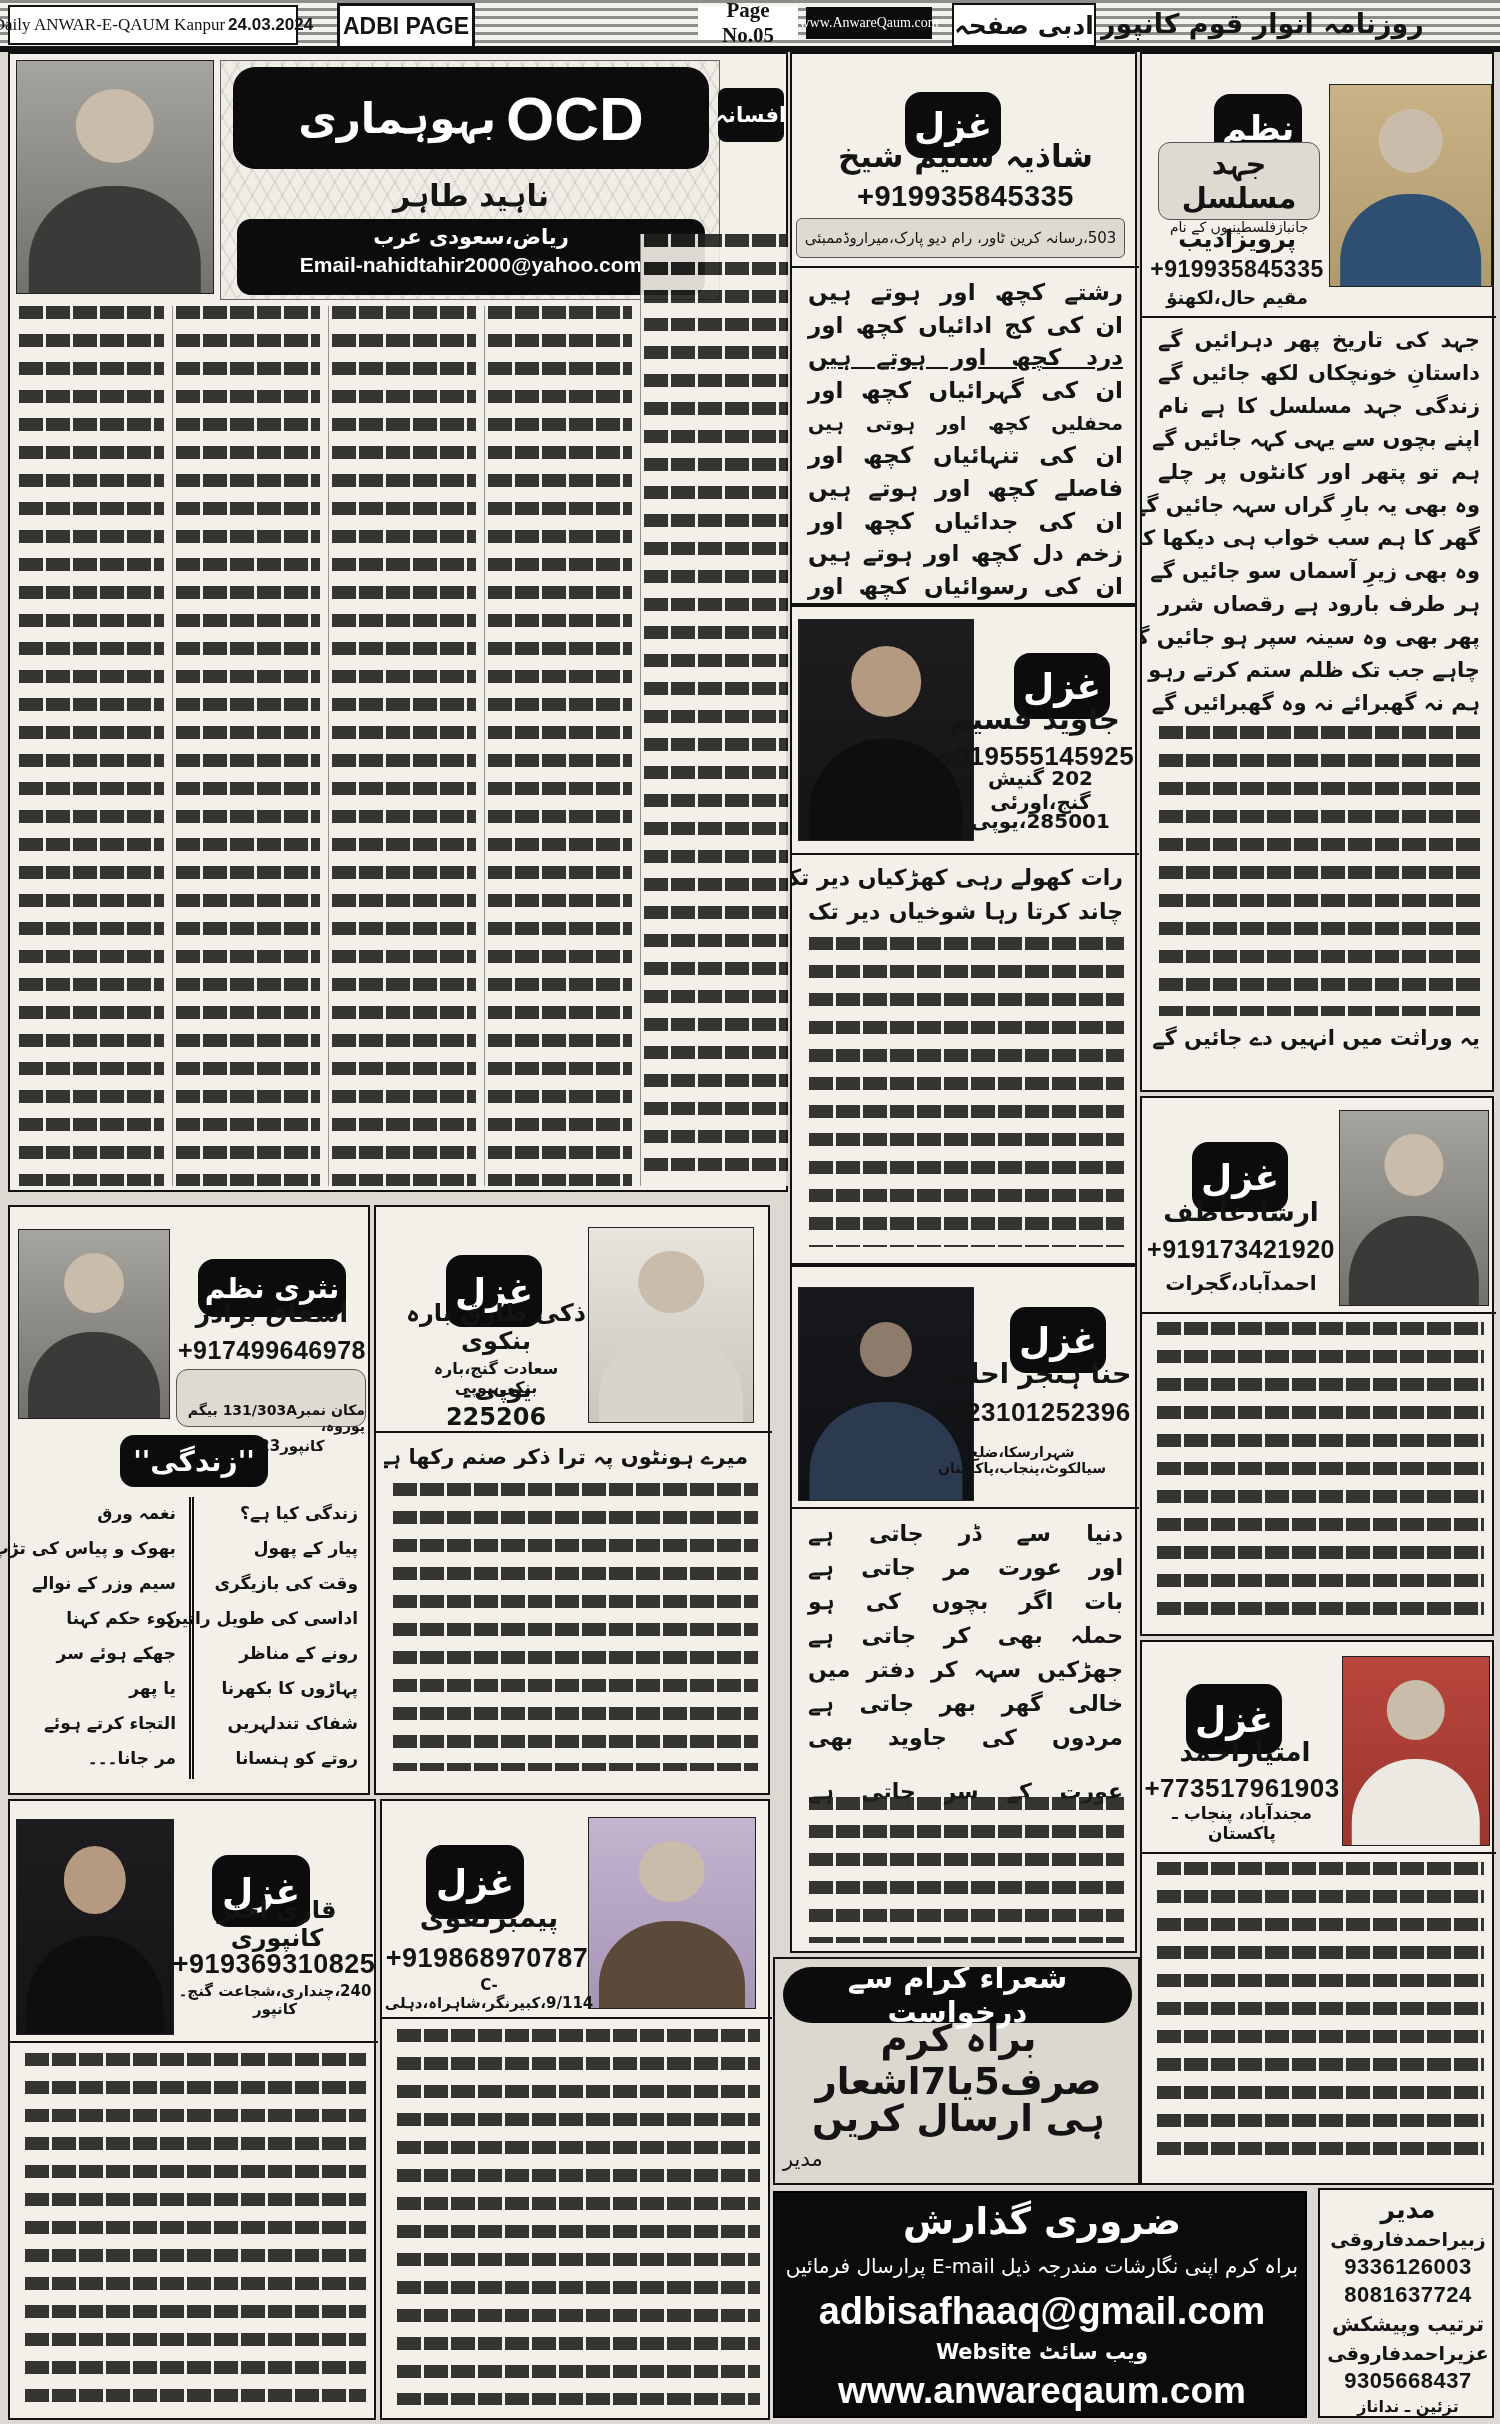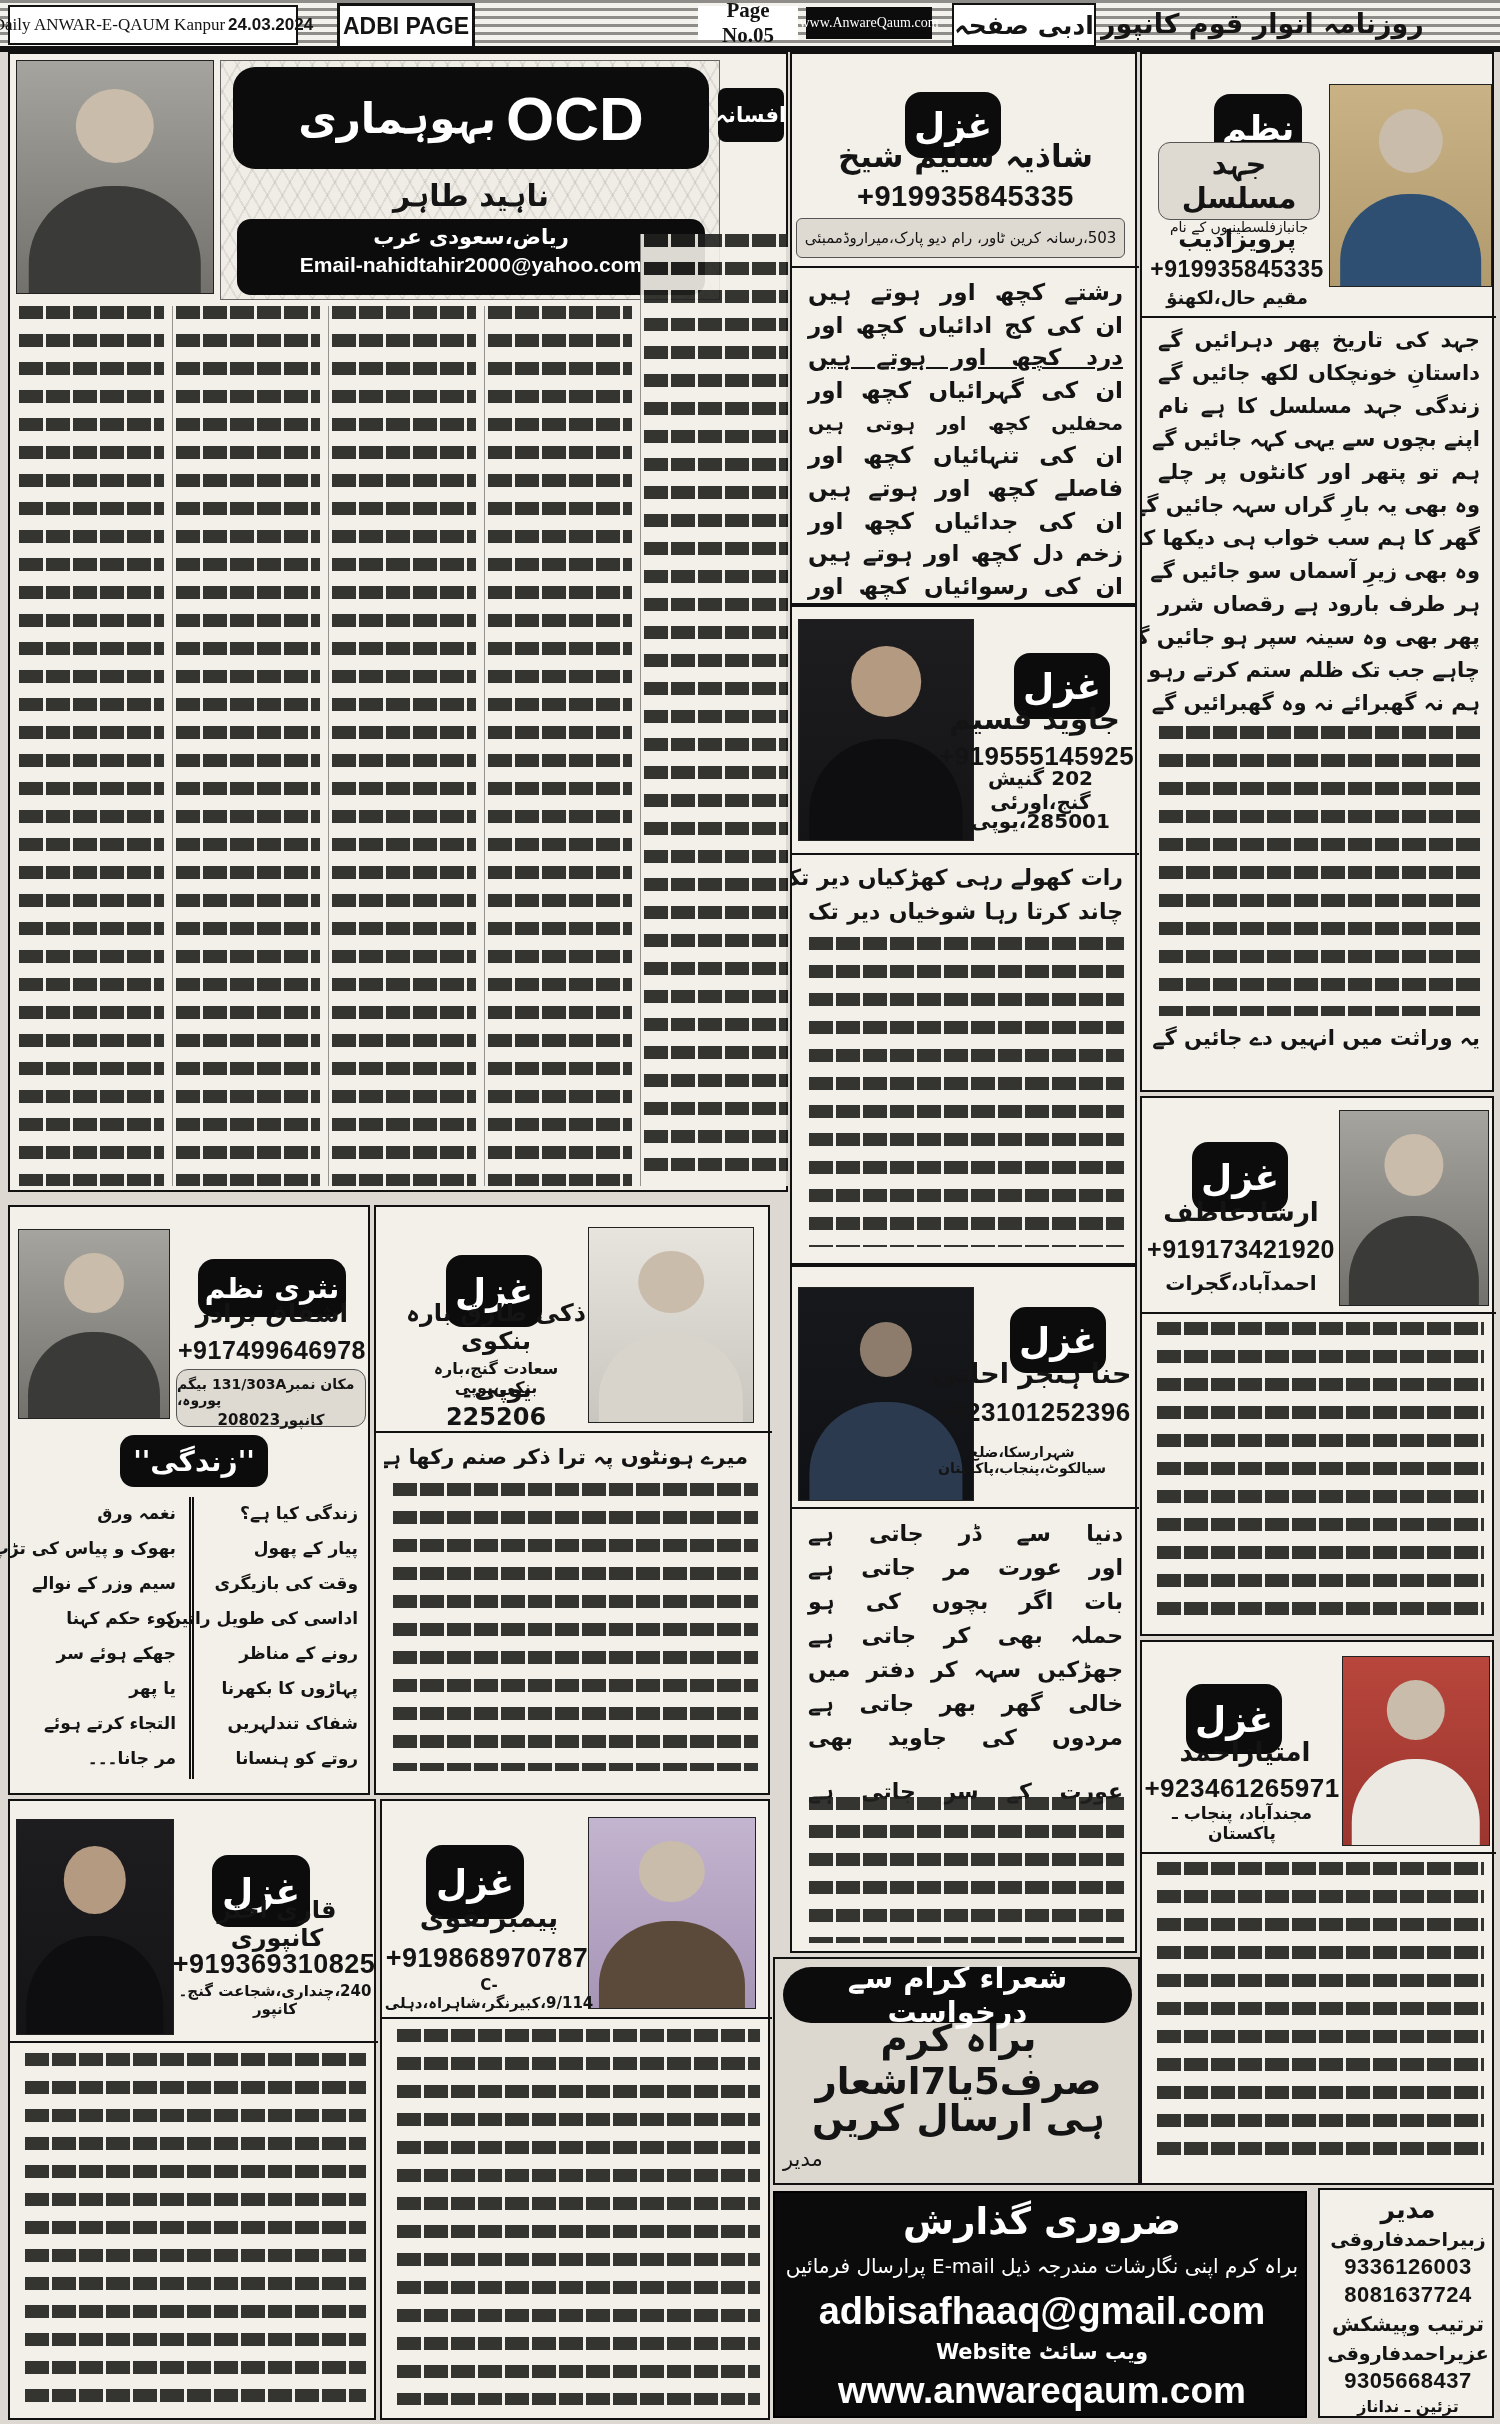--- a/index.html
+++ b/index.html
@@ -195,21 +195,21 @@
     <div class="center phone" style="left:8px;top:136px;width:182px;height:30px;font-size:25px;">+919173421920</div>
     <div class="center urdu" style="left:18px;top:170px;width:162px;height:30px;font-size:20px;font-weight:bold;">احمدآباد،گجرات</div>
     <div class="hr" style="left:0;top:214px;width:354px;"></div>
     <div class="greekblock" style="left:12px;top:224px;width:330px;height:300px;"></div>
   </section>
 
   <section class="sec" style="left:1140px;top:1640px;width:354px;height:545px;">
     <div class="tagbox urdu" style="left:44px;top:14px;width:96px;height:70px;font-size:36px;">غزل</div>
     <div class="photo ph-red" style="left:200px;top:14px;width:148px;height:190px;"></div>
     <div class="center urdu" style="left:22px;top:92px;width:162px;height:36px;font-size:26px;font-weight:bold;">امتیازاحمد</div>
-    <div class="center phone" style="left:2px;top:130px;width:196px;height:32px;font-size:26px;">+923461265971</div>
+    <div class="center phone" style="left:2px;top:130px;width:196px;height:32px;font-size:26px;">+773517961903</div>
     <div class="center urdu" style="left:10px;top:166px;width:180px;height:30px;font-size:17px;font-weight:bold;">مجندآباد، پنجاب ـ پاکستان</div>
     <div class="hr" style="left:0;top:210px;width:354px;"></div>
     <div class="greekblock" style="left:12px;top:220px;width:330px;height:300px;"></div>
   </section>
 
   <section class="sec" style="left:1318px;top:2188px;width:176px;height:230px;">
     <div class="center urdu" style="left:0;top:4px;width:176px;height:30px;font-size:25px;font-weight:bold;">مدیر</div>
     <div class="center urdu" style="left:0;top:36px;width:176px;height:26px;font-size:19px;font-weight:bold;">زبیراحمدفاروقی</div>
     <div class="center phone" style="left:0;top:64px;width:176px;height:26px;font-size:22px;">9336126003</div>
     <div class="center phone" style="left:0;top:92px;width:176px;height:26px;font-size:22px;">8081637724</div>
@@ -218,21 +218,21 @@
     <div class="center phone" style="left:0;top:178px;width:176px;height:26px;font-size:22px;">9305668437</div>
     <div class="center urdu" style="left:0;top:204px;width:176px;height:24px;font-size:16px;font-weight:bold;">تزئین ـ نداناز</div>
   </section>
 
   <section class="sec" style="left:8px;top:1205px;width:362px;height:590px;">
     <div class="photo" style="left:8px;top:22px;width:152px;height:190px;"></div>
     <div class="tagbox urdu" style="left:188px;top:24px;width:148px;height:58px;font-size:28px;">نثری نظم</div>
     <div class="center urdu" style="left:168px;top:88px;width:188px;height:36px;font-size:25px;font-weight:bold;">اشفاق برادر</div>
     <div class="center phone" style="left:164px;top:128px;width:196px;height:30px;font-size:25px;">+917499646978</div>
     <div class="pillgray" style="left:166px;top:162px;width:190px;height:58px;border-radius:12px;">
-      <div class="urdu" style="font-size:14px;font-weight:bold;text-align:left;padding-top:6px;">مکان نمبر131/303A بیگم پوروہ،</div>
+      <div class="urdu" style="font-size:14px;font-weight:bold;text-align:right;padding-top:6px;margin-top:26px;">مکان نمبر131/303A بیگم پوروہ،</div>
       <div class="urdu" style="font-size:15px;font-weight:bold;text-align:center;padding-top:3px;">کانپور208023</div>
     </div>
     <div class="blackbar center urdu" style="left:110px;top:228px;width:148px;height:52px;font-size:28px;font-weight:bold;">''زندگی''</div>
     <div class="abs" style="left:179px;top:290px;width:0;height:282px;border-left:5px double #111;"></div>
     <div style="left:188px;top:292px;width:166px;display:flex;flex-direction:column;gap:6px;">
         <div class="urdu" style="font-size: 17px; font-weight: bold; line-height: 29px; text-align: right; padding-right: 6px; white-space: nowrap;">زندگی کیا ہے؟</div>
         <div class="urdu" style="font-size: 17px; font-weight: bold; line-height: 29px; text-align: right; padding-right: 6px; white-space: nowrap;">پیار کے پھول</div>
         <div class="urdu" style="font-size: 17px; font-weight: bold; line-height: 29px; text-align: right; padding-right: 6px; white-space: nowrap;">وقت کی بازیگری</div>
         <div class="urdu" style="font-size: 17px; font-weight: bold; line-height: 29px; text-align: right; padding-right: 6px; white-space: nowrap;">اداسی کی طویل راتیں</div>
         <div class="urdu" style="font-size: 17px; font-weight: bold; line-height: 29px; text-align: right; padding-right: 6px; white-space: nowrap;">رونے کے مناظر</div>

